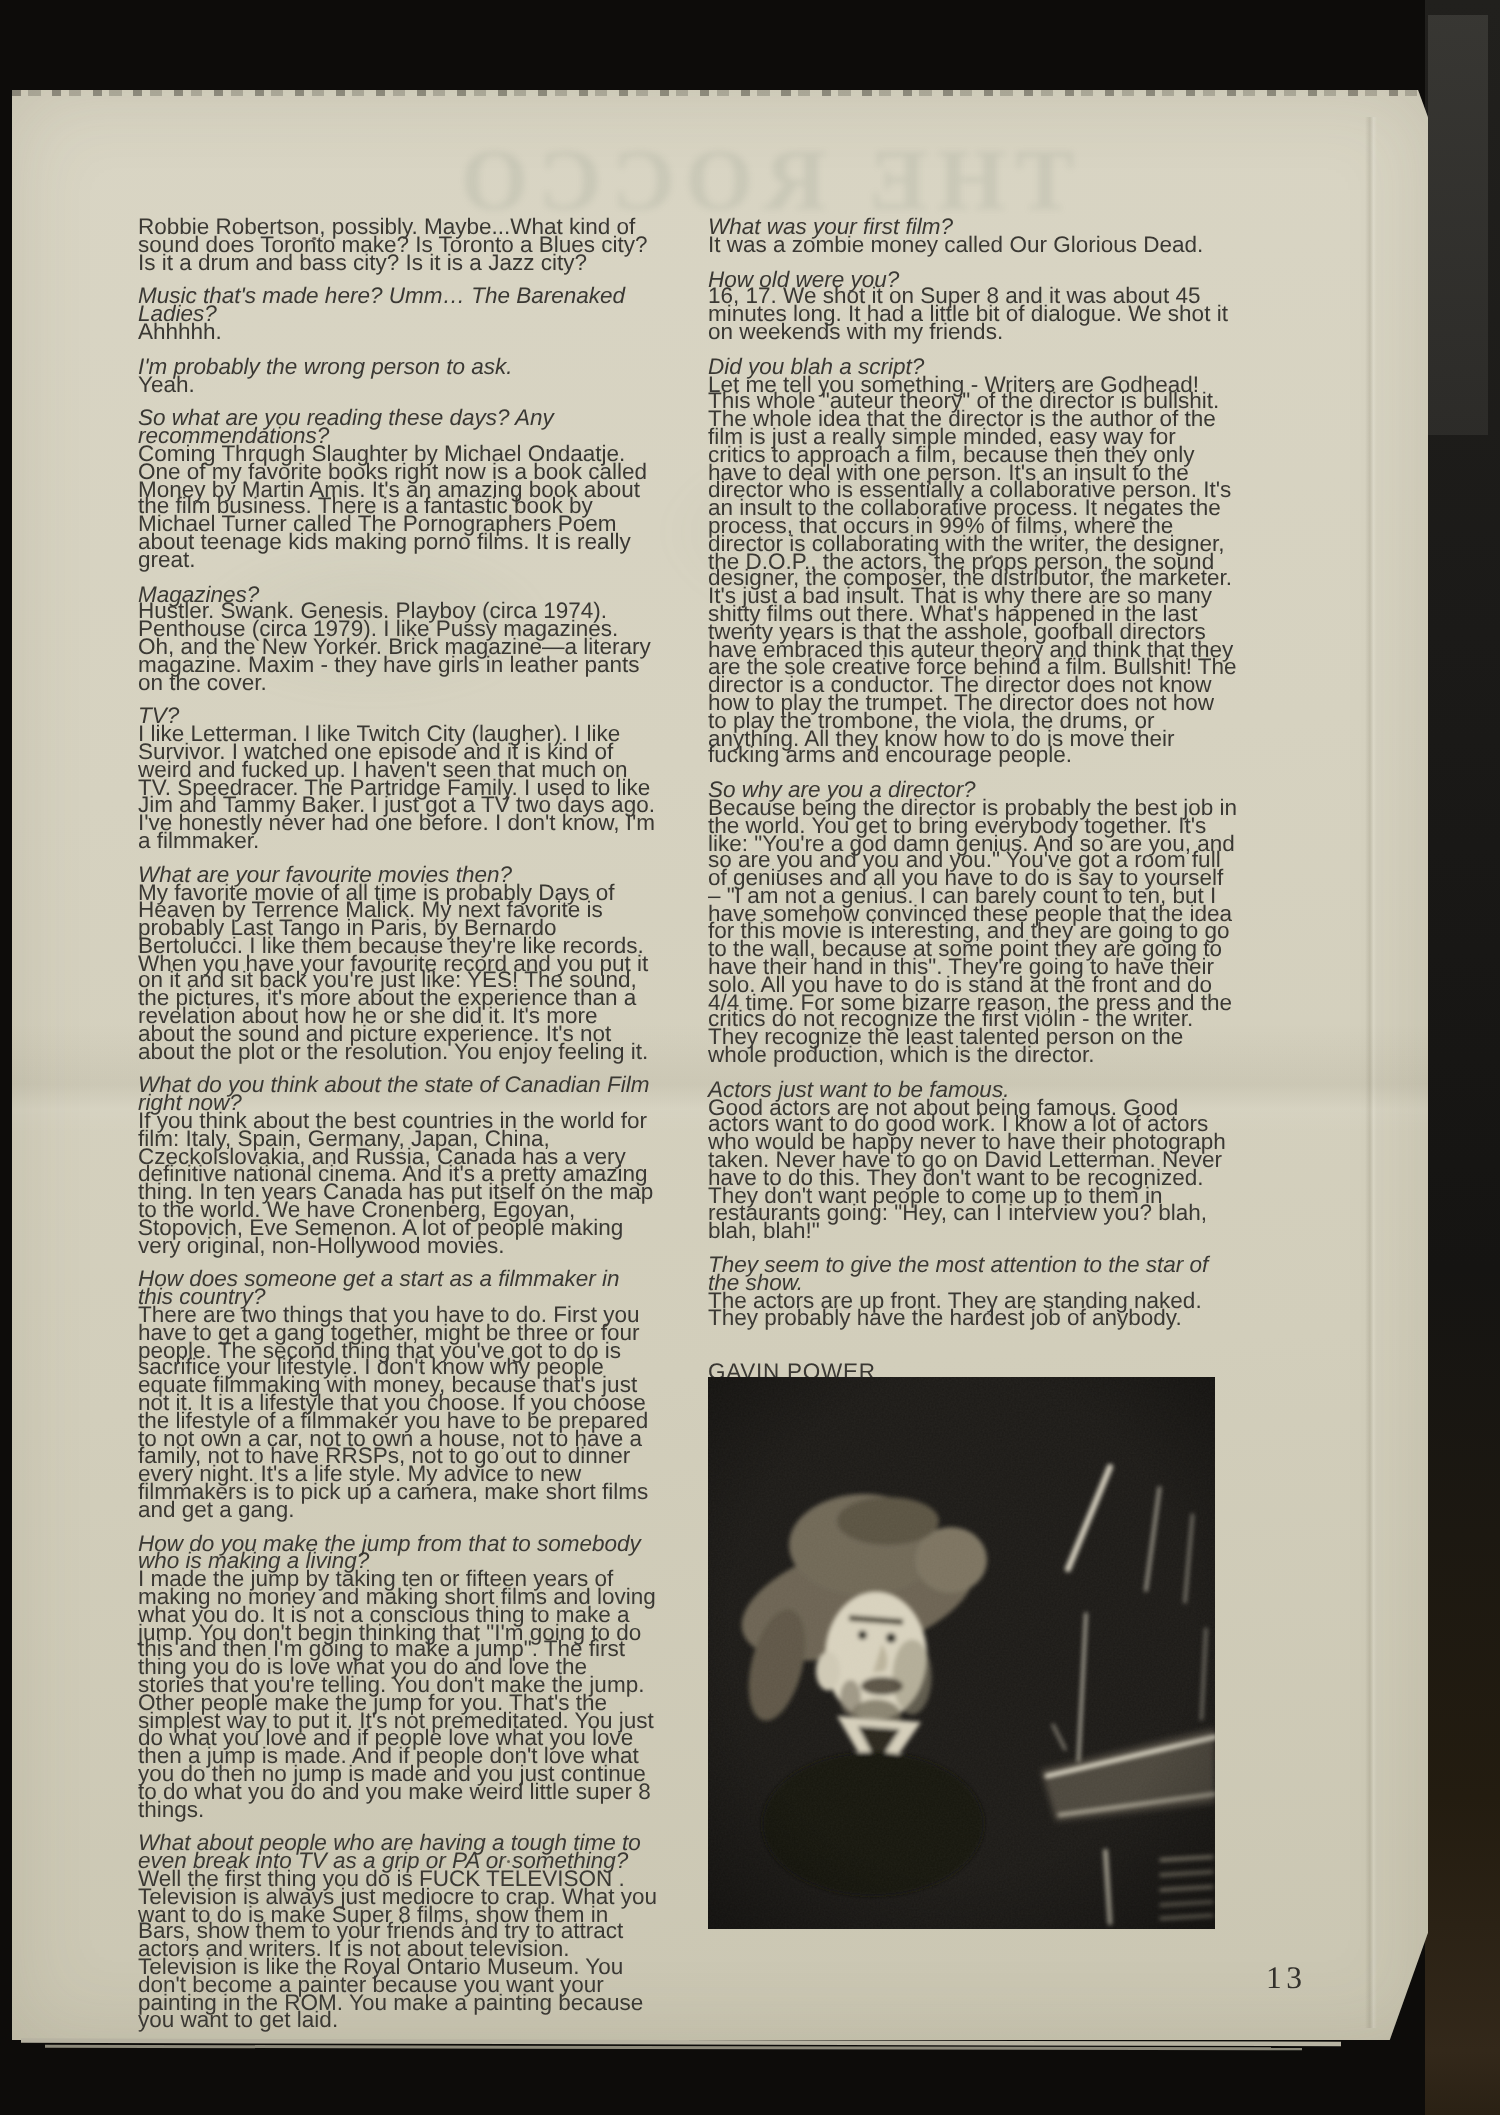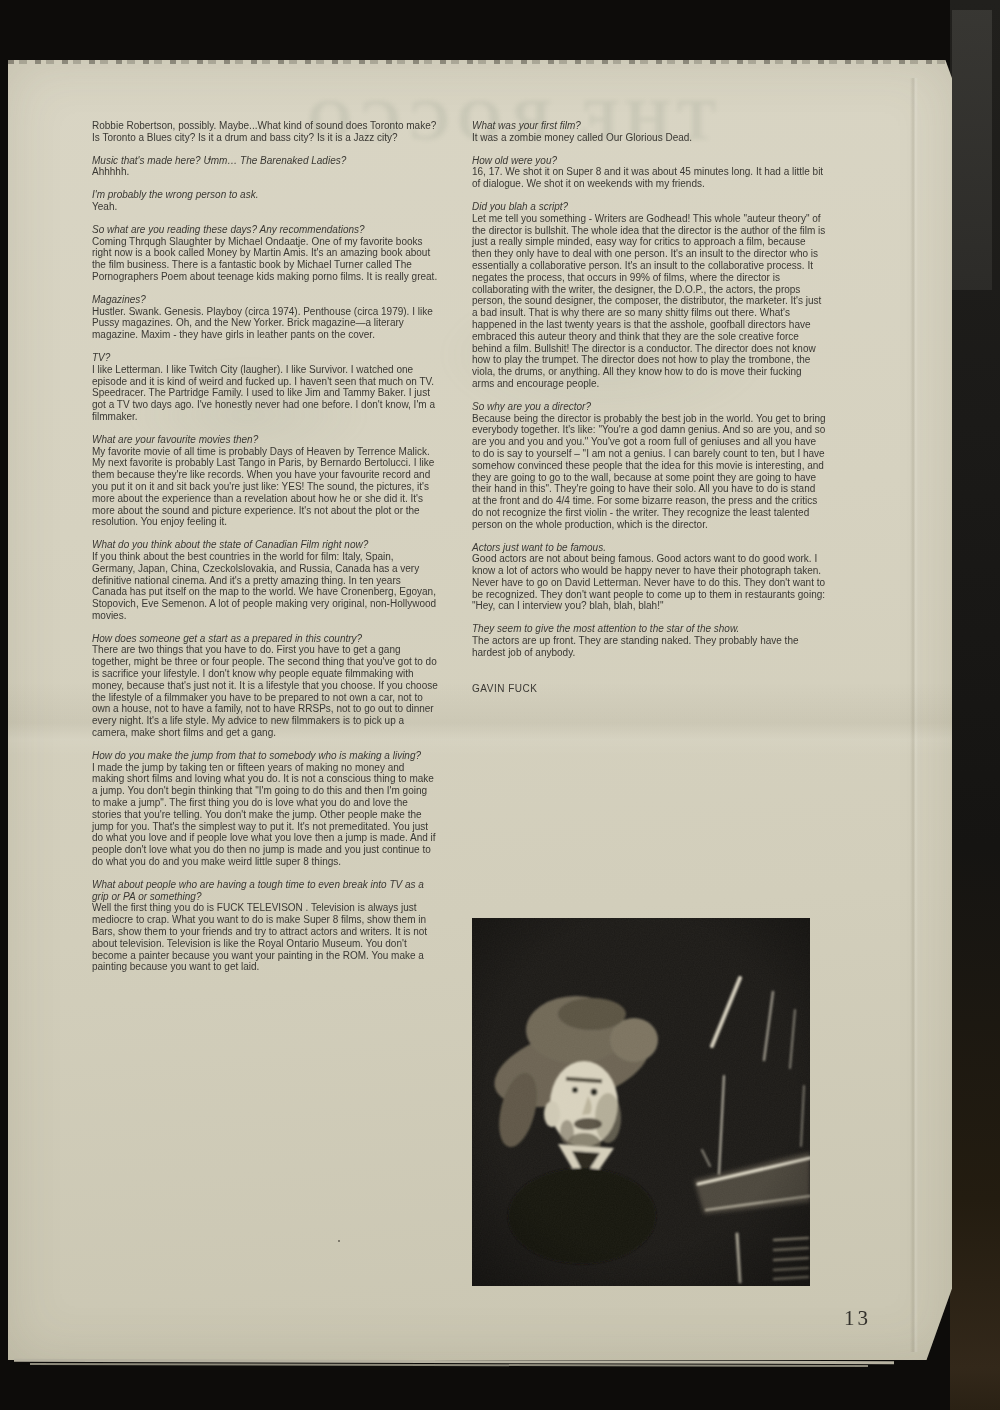--- a/index.html
+++ b/index.html
@@ -50,22 +50,22 @@
   .smudge {
     position:absolute; border-radius:50%; filter:blur(6px);
     background:radial-gradient(closest-side, rgba(140,152,132,.10), rgba(140,152,132,0));
   }
   .smudge.a { left:430px; top:220px; width:330px; height:150px; }
   .smudge.b { left:120px; top:300px; width:240px; height:110px; }
   .speck { position:absolute; width:3px; height:2px; background:#4a463c; border-radius:50%; opacity:.8; }
 
   
   .col {
-    position:absolute; top:60px;
-    font-size:10px; line-height:11.8px; color:#3a3833;
+    position:absolute; top:86px;
+    font-size:15px; line-height:11.8px; color:#3a3833;
   }
   .col-left  { left:84px;  width:346px; }
   .col-right { left:464px; width:354px; }
   .qa { margin:0 0 11px 0; }
   .qa p { margin:0; }
   .question { font-style:italic; }
   .byline { margin-top:24px; letter-spacing:.5px; }
 
   .photo {
     position:absolute; left:464px; top:858px; width:338px; height:368px;
@@ -136,21 +136,21 @@
           <p class="question">What are your favourite movies then?</p>
           <p class="answer">My favorite movie of all time is probably Days of Heaven by Terrence Malick. My next favorite is probably Last Tango in Paris, by Bernardo Bertolucci. I like them because they're like records. When you have your favourite record and you put it on it and sit back you're just like: YES! The sound, the pictures, it's more about the experience than a revelation about how he or she did it.  It's more about the sound and picture experience. It's not about the plot or the resolution. You enjoy feeling it.</p>
         </div>
 
         <div class="qa">
           <p class="question">What do you think about the state of Canadian Film right now?</p>
           <p class="answer">If you think about the best countries in the world for film: Italy, Spain, Germany, Japan, China, Czeckolslovakia, and Russia, Canada has a very definitive national cinema. And it's a pretty amazing thing.  In ten years Canada has put itself on the map to the world. We have Cronenberg, Egoyan, Stopovich, Eve Semenon.  A lot of people making very original, non-Hollywood movies.</p>
         </div>
 
         <div class="qa">
-          <p class="question">How does someone get a start as a prepared in this country?</p>
+          <p class="question">How does someone get a start as a filmmaker in this country?</p>
           <p class="answer">There are two things that you have to do. First you have to get a gang together, might be three or four people.  The second thing that you've got to do is sacrifice your lifestyle. I don't know why people equate filmmaking with money, because that's just not it. It is a lifestyle that you choose. If you choose the lifestyle of a filmmaker you have to be prepared to not own a car, not to own a house, not to have a family, not to have RRSPs, not to go out to dinner every night. It's a life style. My advice to new filmmakers is to pick up a camera, make short films and get a gang.</p>
         </div>
 
         <div class="qa">
           <p class="question">How do you make the jump from that to somebody who is making a living?</p>
           <p class="answer">I made the jump by taking ten or fifteen years of making no money and making short films and loving what you do. It is not a conscious thing to make a jump. You don't begin thinking that "I'm going to do this and then I'm going to make a jump". The first thing you do is love what you do and love the stories that you're telling. You don't make the jump. Other people make the jump for you. That's the simplest way to put it. It's not premeditated. You just do what you love and if people love what you love then a jump is made. And if people don't love what you do then no jump is made and you just continue to do what you do and you make weird little super 8 things.</p>
         </div>
 
         <div class="qa">
           <p class="question">What about people who are having a tough time to even break into TV as a grip or PA or something?</p>
@@ -182,21 +182,21 @@
 
         <div class="qa">
           <p class="question">Actors just want to be famous.</p>
           <p class="answer">Good actors are not about being famous.  Good actors want to do good work.  I know a lot of actors who would be happy never to have their photograph taken.  Never have to go on David Letterman.  Never have to do this. They don't want to be recognized. They don't want people to come up to them in restaurants going: "Hey, can I interview you? blah, blah, blah!"</p>
         </div>
 
         <div class="qa">
           <p class="question">They seem to give the most attention to the star of the show.</p>
           <p class="answer">The actors are up front. They are standing naked.  They probably have the hardest job of anybody.</p>
         </div>
-      <div class="byline">GAVIN FUCK</div>
+      <div class="byline">GAVIN POWER</div>
     </div>
 
     <div class="photo">
       <svg viewBox="0 0 338 368" xmlns="http://www.w3.org/2000/svg">
         <defs>
           <filter id="soft" x="-20%" y="-20%" width="140%" height="140%">
             <feGaussianBlur stdDeviation="1.3"></feGaussianBlur>
           </filter>
           <filter id="soft2" x="-30%" y="-30%" width="160%" height="160%">
             <feGaussianBlur stdDeviation="2.2"></feGaussianBlur>

